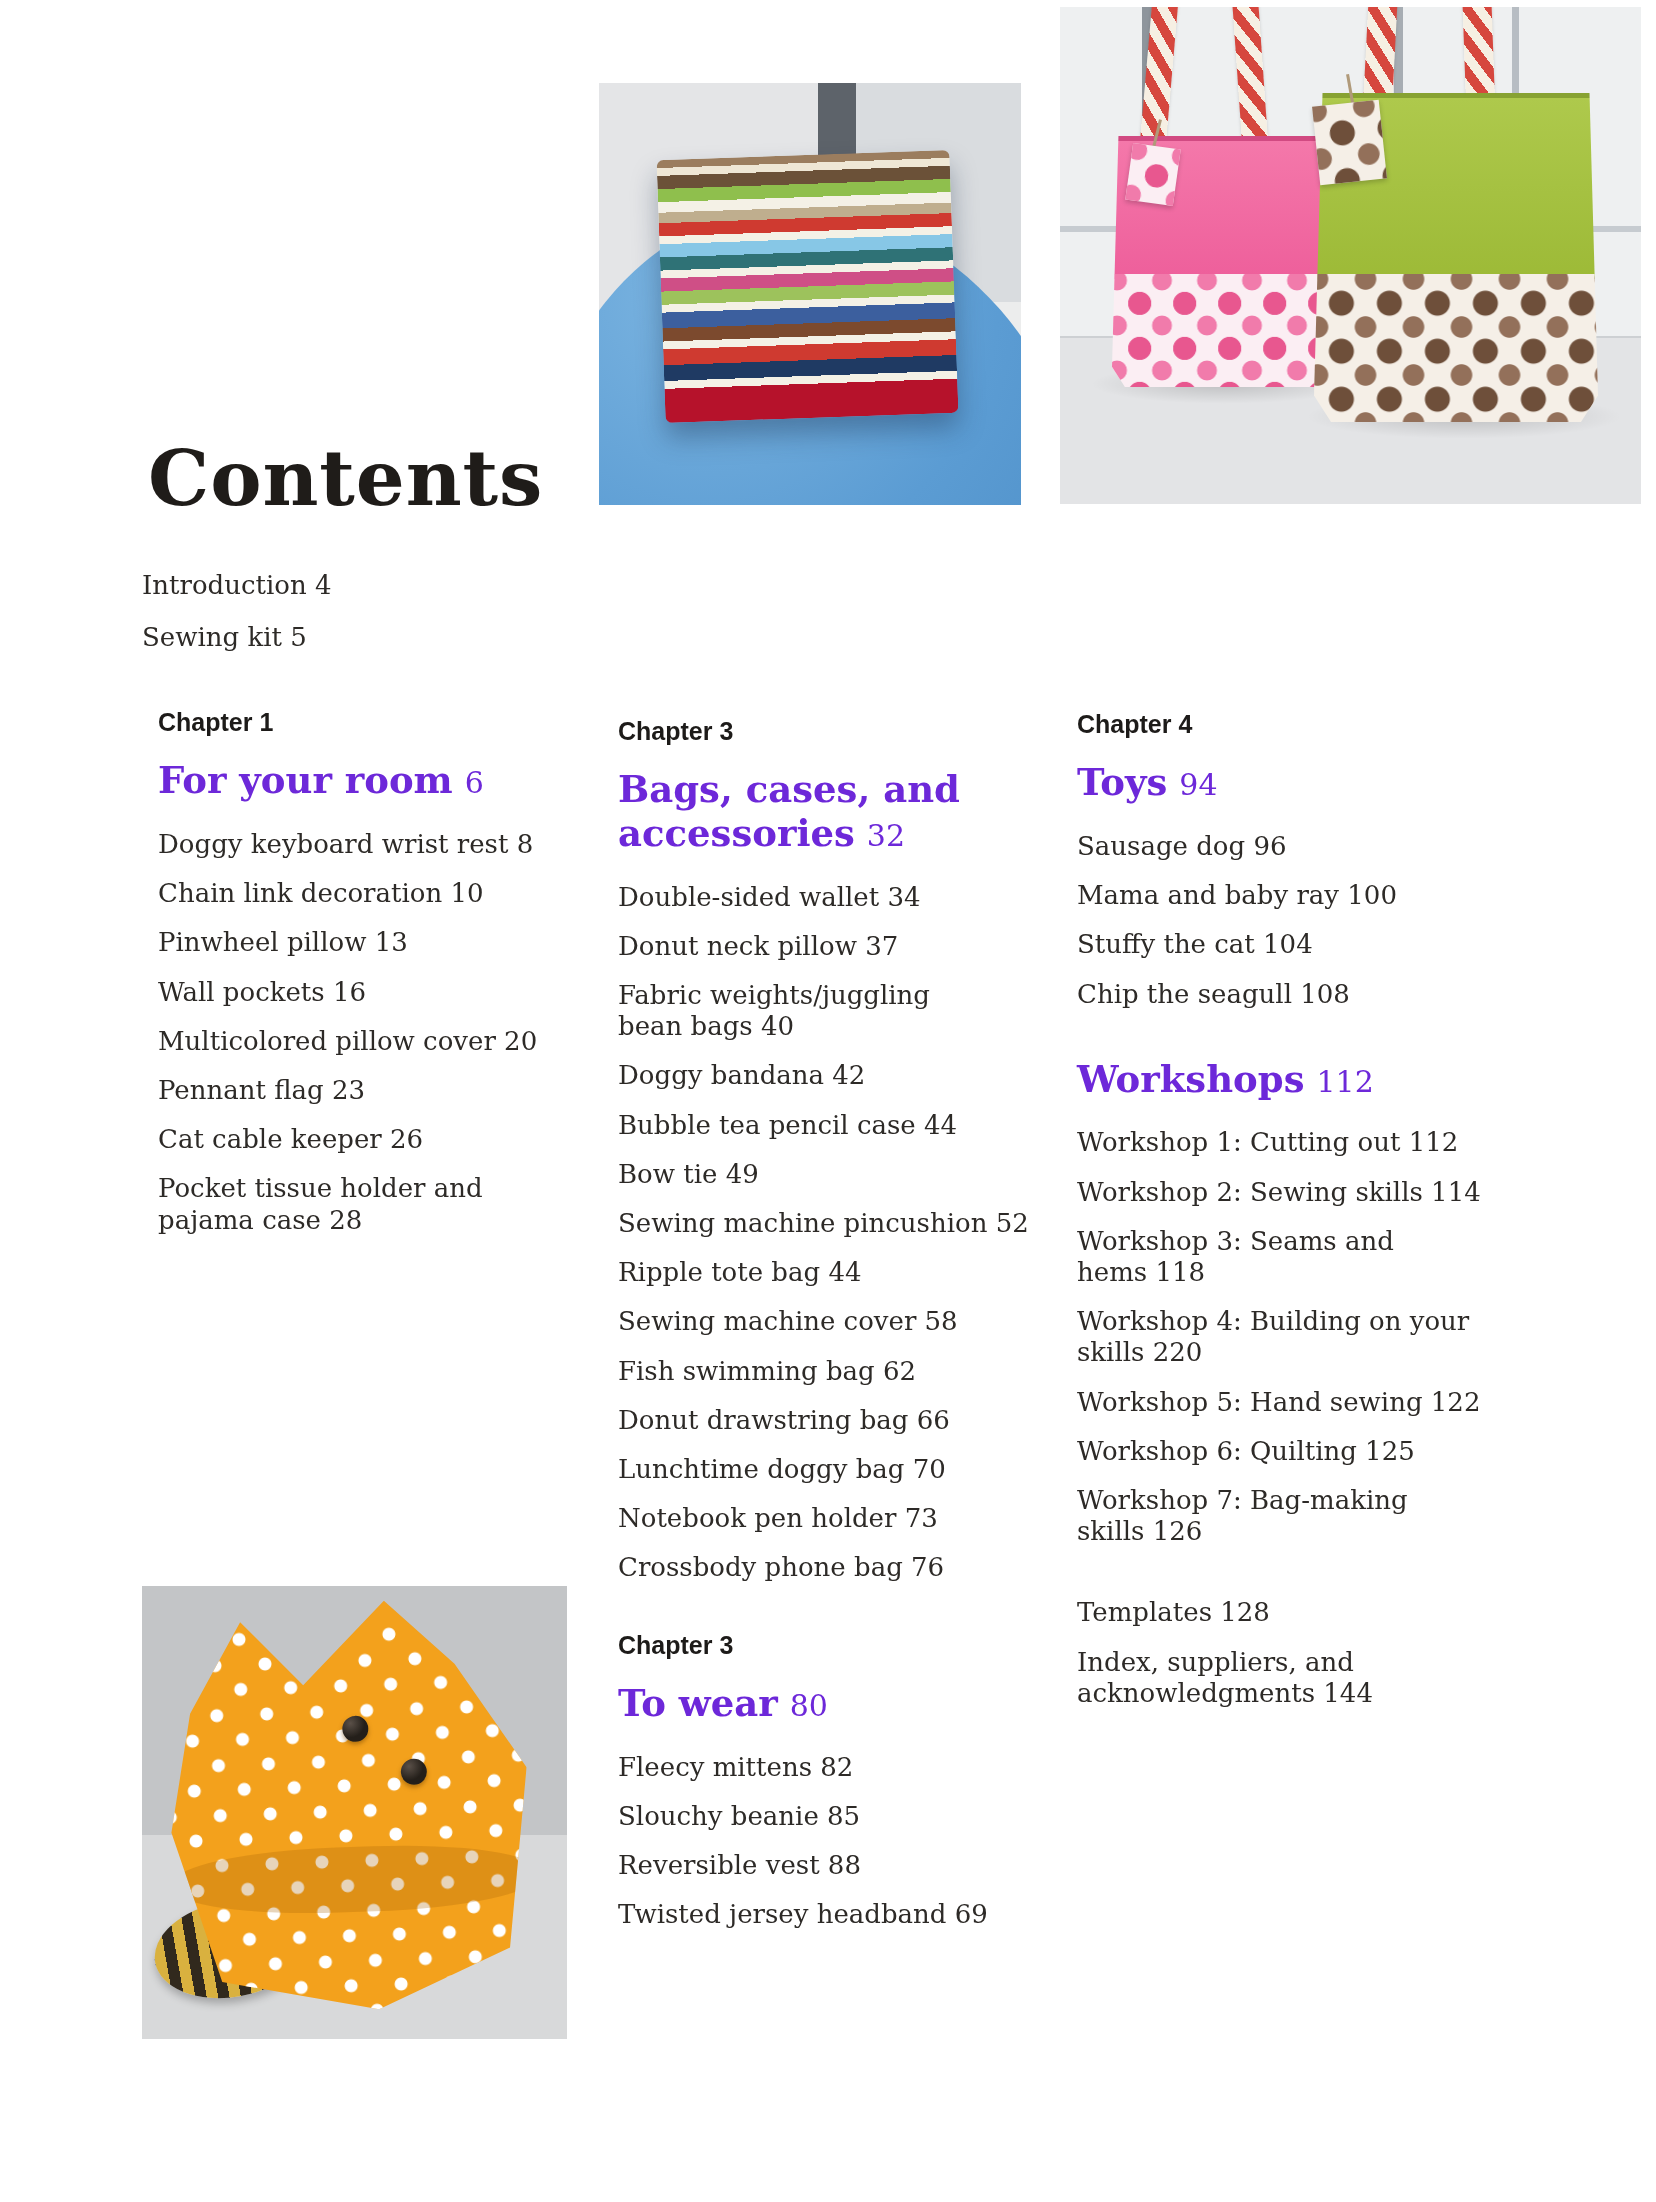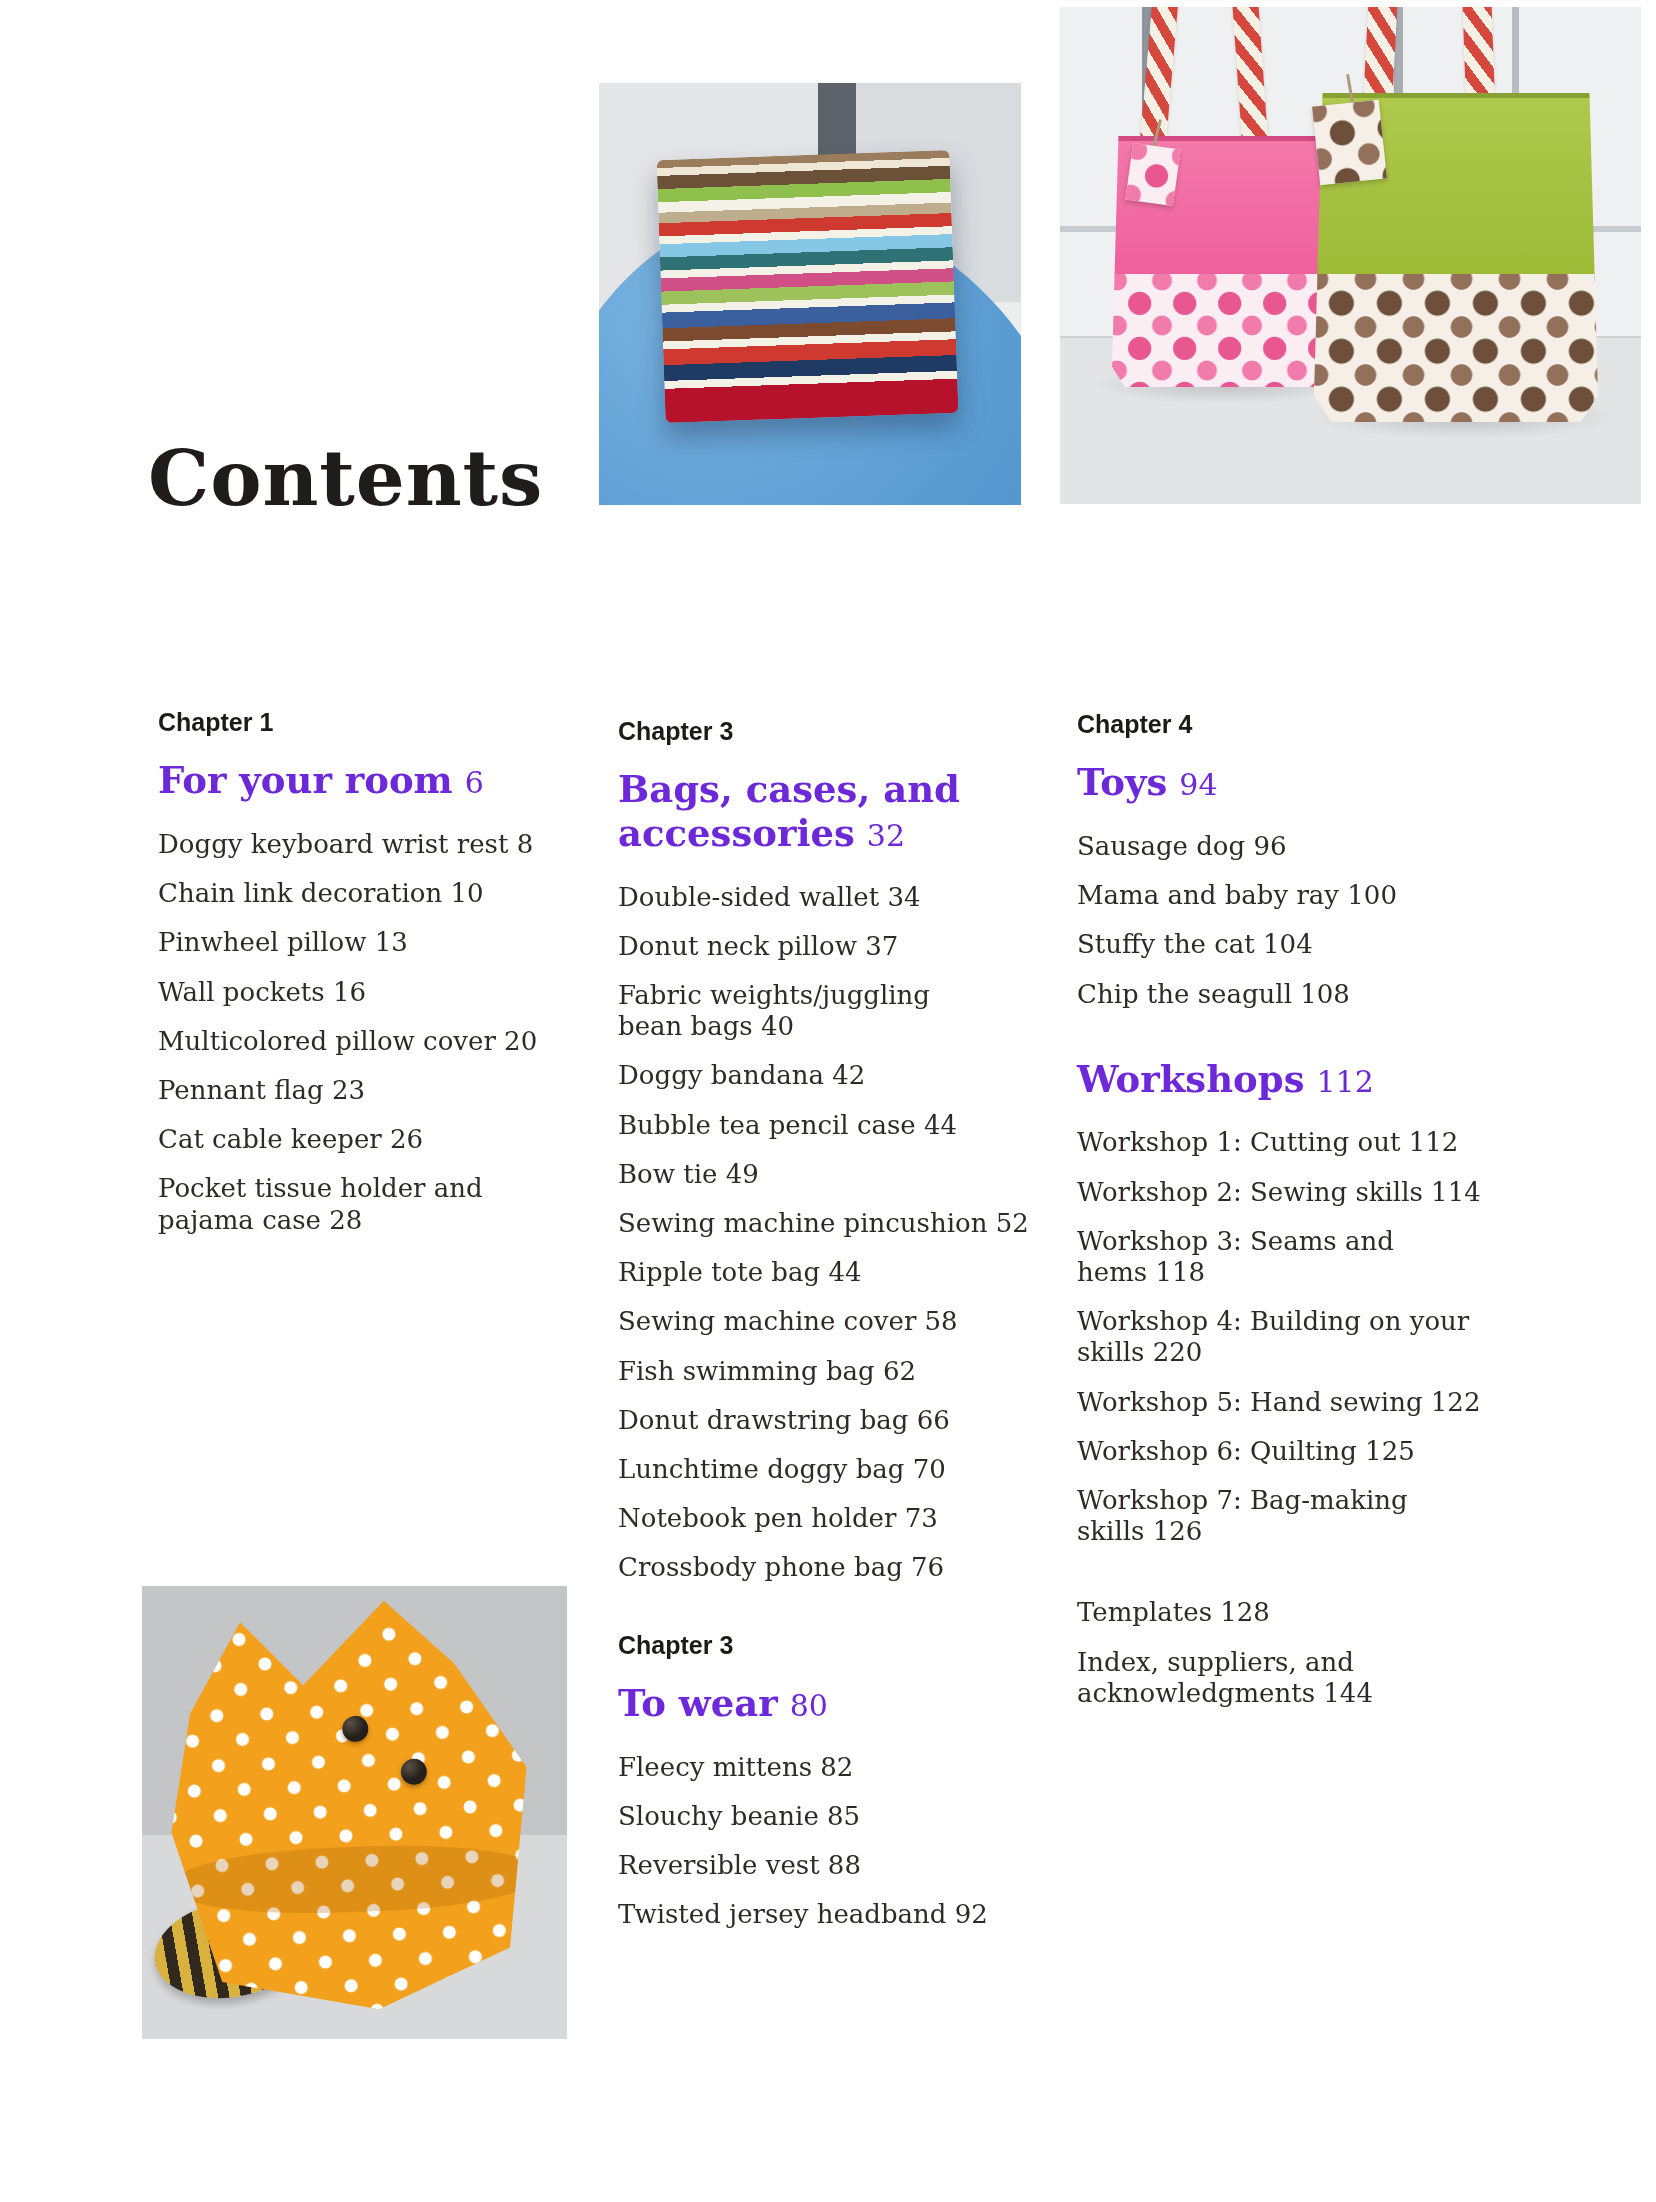--- a/index.html
+++ b/index.html
@@ -232,20 +232,24 @@
     <div class="cr-cord"></div>
     <div class="cr-body">
       <div class="cr-fold"></div>
       <div class="cr-eye eye-left"></div>
       <div class="cr-eye eye-right"></div>
     </div>
   </div>
 
   <h1 class="main-title">Contents</h1>
 
+  <div class="front-matter">
+    <div class="item">Introduction 4</div>
+    <div class="item">Sewing kit 5</div>
+  </div>
 
   <div class="col col1">
     <div class="kicker">Chapter 1</div>
     <div class="ch-title">
       <span class="t">For your room</span><span class="pg">6</span>
     </div>
     <div class="item">Doggy keyboard wrist rest 8</div>
     <div class="item">Chain link decoration 10</div>
     <div class="item">Pinwheel pillow 13</div>
     <div class="item">Wall pockets 16</div>
@@ -278,21 +282,21 @@
     <div class="item">Notebook pen holder 73</div>
     <div class="item">Crossbody phone bag 76</div>
 
     <div class="kicker block-gap-ch3">Chapter 3</div>
     <div class="ch-title">
       <span class="t">To wear</span><span class="pg">80</span>
     </div>
     <div class="item">Fleecy mittens 82</div>
     <div class="item">Slouchy beanie 85</div>
     <div class="item">Reversible vest 88</div>
-    <div class="item">Twisted jersey headband 92</div>
+    <div class="item">Twisted jersey headband 69</div>
   </div>
 
   <div class="col col3">
     <div class="kicker">Chapter 4</div>
     <div class="ch-title">
       <span class="t">Toys</span><span class="pg">94</span>
     </div>
     <div class="item">Sausage dog 96</div>
     <div class="item">Mama and baby ray 100</div>
     <div class="item">Stuffy the cat 104</div>

